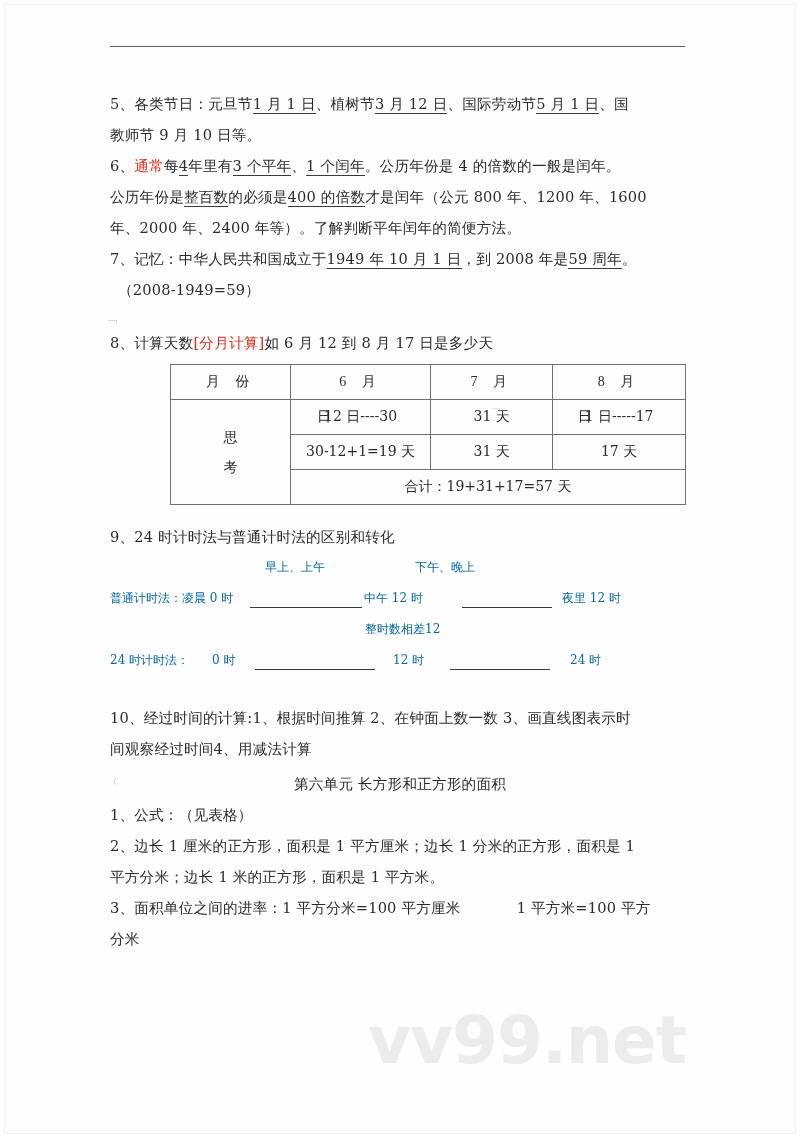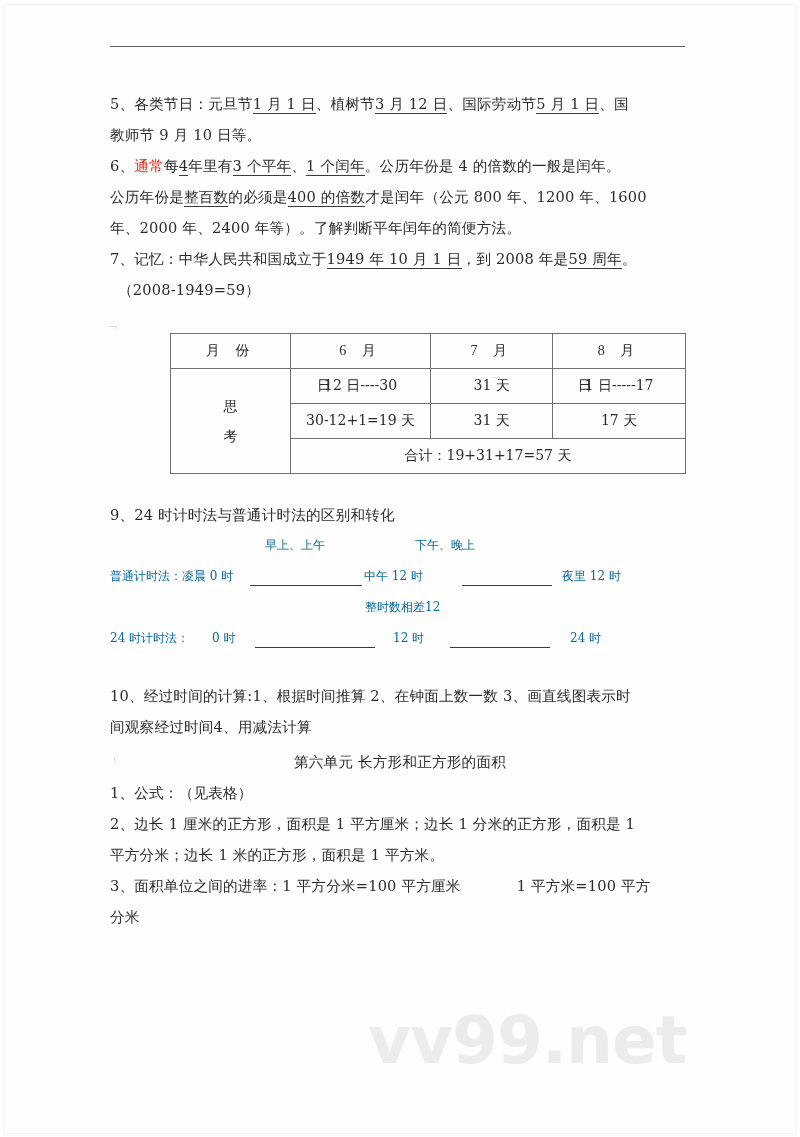--- a/index.html
+++ b/index.html
@@ -100,21 +100,21 @@
   }
   .tick {
     position: absolute;
     left: 50%;
     top: 2px;
     font-size: 9px;
     color: #9a9a9a;
   }
 
   
-  #sec9 { margin-top: 9px; }
+  #sec9 { margin-top: 0; }
   .row9 {
     position: relative;
     height: 31px;
     font-size: 12px;
     color: #0369a1;
     line-height: 31px;
   }
   .abs { position: absolute; white-space: nowrap; }
   .rule9 {
     position: absolute;
@@ -168,20 +168,21 @@
 
     <div>
       <p class="para"><span>7、记忆：中华人民共和国成立于</span><span class="u">1949 年 10 月 1 日</span><span>，到 2008 年是</span><span class="u">59 周年</span><span>。</span></p>
       <p class="para" style="text-indent:8px">（2008-1949=59）</p>
     </div>
 
     <div class="spacer-md"></div>
 
     <div style="position:relative">
       <span class="speck" style="left:-2px; top:-12px">﹁</span>
+      <p class="para"><span>8、计算天数</span><span class="red">[分月计算]</span><span>如 6 月 12 到 8 月 17 日是多少天</span></p>
 
       <div id="daytable-wrap">
         <table class="daytable">
           <tbody>
               <tr>
             <td class="c-month"><span class="sp">月  份</span></td>
             <td class="c-jun"><span class="sp">6  月</span></td>
             <td class="c-jul"><span class="sp">7  月</span></td>
             <td class="c-aug"><span class="sp">8  月</span></td>
           </tr>

